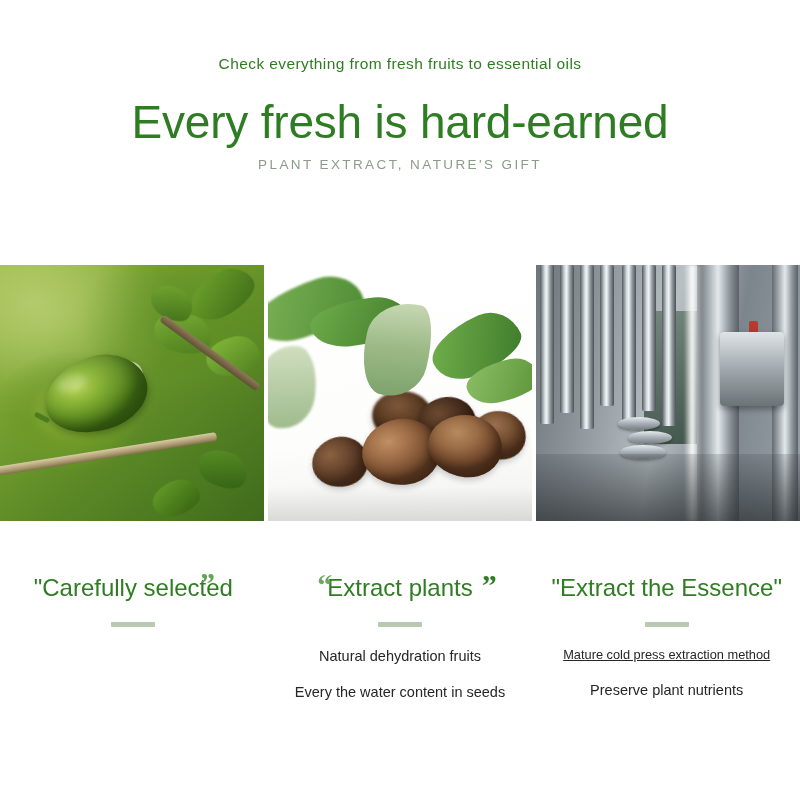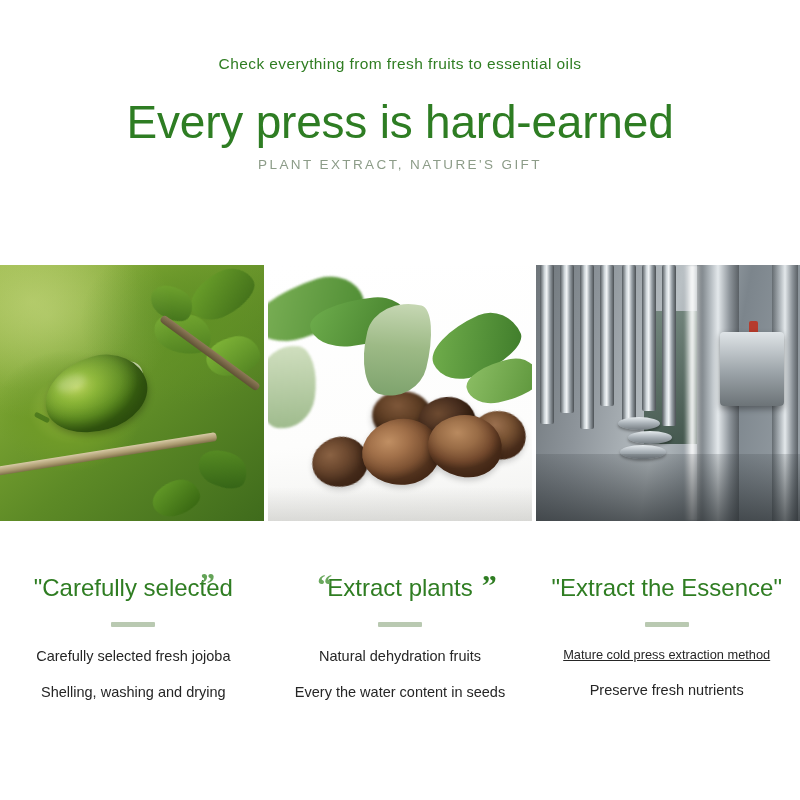--- a/index.html
+++ b/index.html
@@ -301,21 +301,21 @@
     text-decoration: underline;
   }
 </style>
 </head>
 <body>
 
 <div class="page">
 
   <div class="header">
     <div class="eyebrow">Check everything from fresh fruits to essential oils</div>
-    <div class="headline">Every press is hard-earned</div>
+    <div class="headline">Every fresh is hard-earned</div>
     <div class="subhead">PLANT EXTRACT, NATURE'S GIFT</div>
   </div>
 
   <div class="strip">
 
     <div class="photo ph1">
       <div class="blurleaf l1"></div>
       <div class="blurleaf l2"></div>
       <div class="blurleaf l3"></div>
       <div class="blurleaf l4"></div>
@@ -368,24 +368,20 @@
   </div>
 
   <div class="features">
 
     <div class="feature">
       <div class="feat-title">
         <span>"Carefully selected</span>
         <span class="quote-mark q-close-overlap">”</span>
       </div>
       <div class="divider"></div>
-      <div class="feat-lines">
-        <div class="feat-line">Carefully selected fresh jojoba</div>
-        <div class="feat-line">Shelling, washing and drying</div>
-      </div>
     </div>
 
     <div class="feature">
       <div class="feat-title">
         <span class="quote-mark q-open-left">“</span>
         <span>Extract plants</span>
         <span class="quote-mark q-close-right">”</span>
       </div>
       <div class="divider"></div>
       <div class="feat-lines">
@@ -394,19 +390,19 @@
       </div>
     </div>
 
     <div class="feature">
       <div class="feat-title">
         <span>"Extract the Essence"</span>
       </div>
       <div class="divider"></div>
       <div class="feat-lines">
         <div class="feat-line small">Mature cold press extraction method</div>
-        <div class="feat-line">Preserve fresh nutrients</div>
+        <div class="feat-line">Preserve plant nutrients</div>
       </div>
     </div>
 
   </div>
 
 </div>
 
 </body></html>

